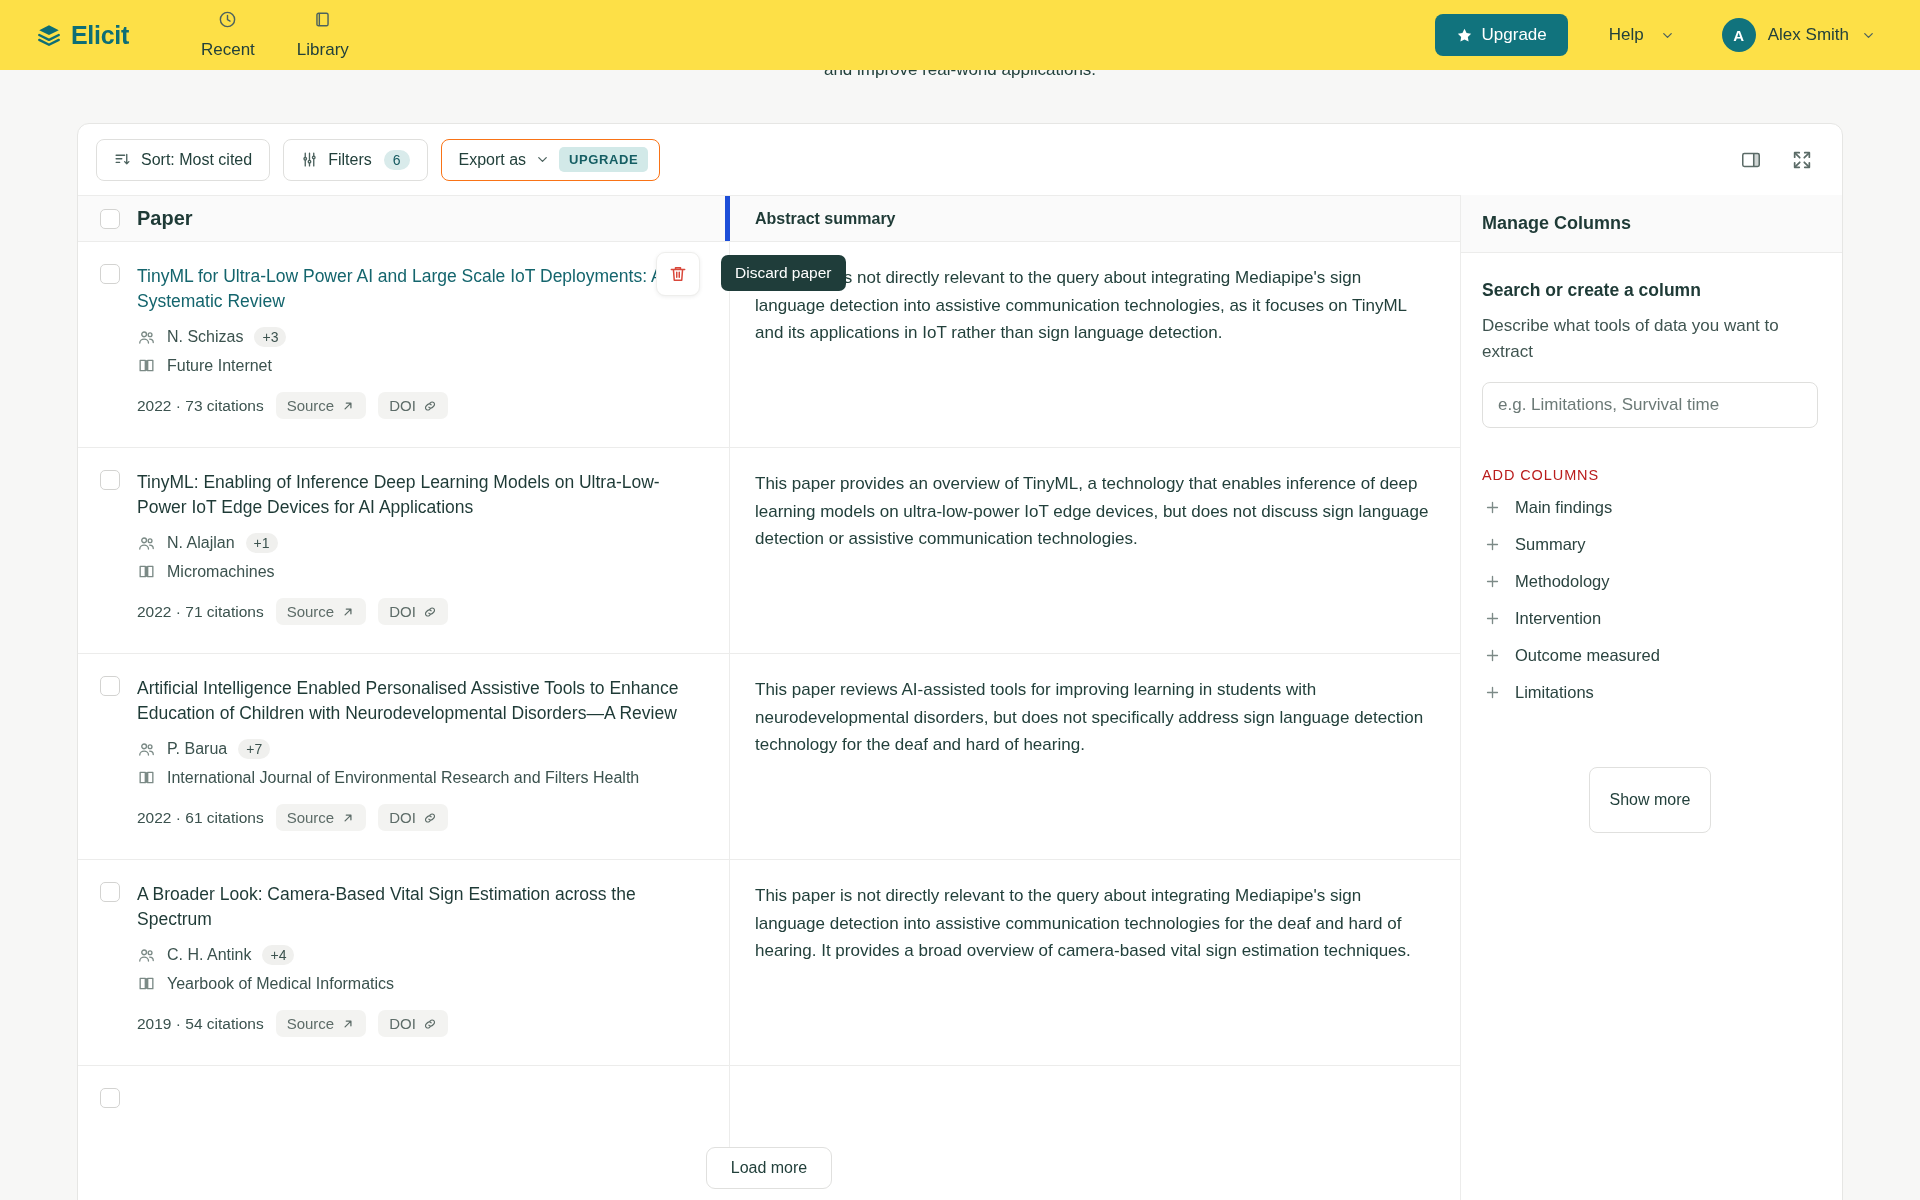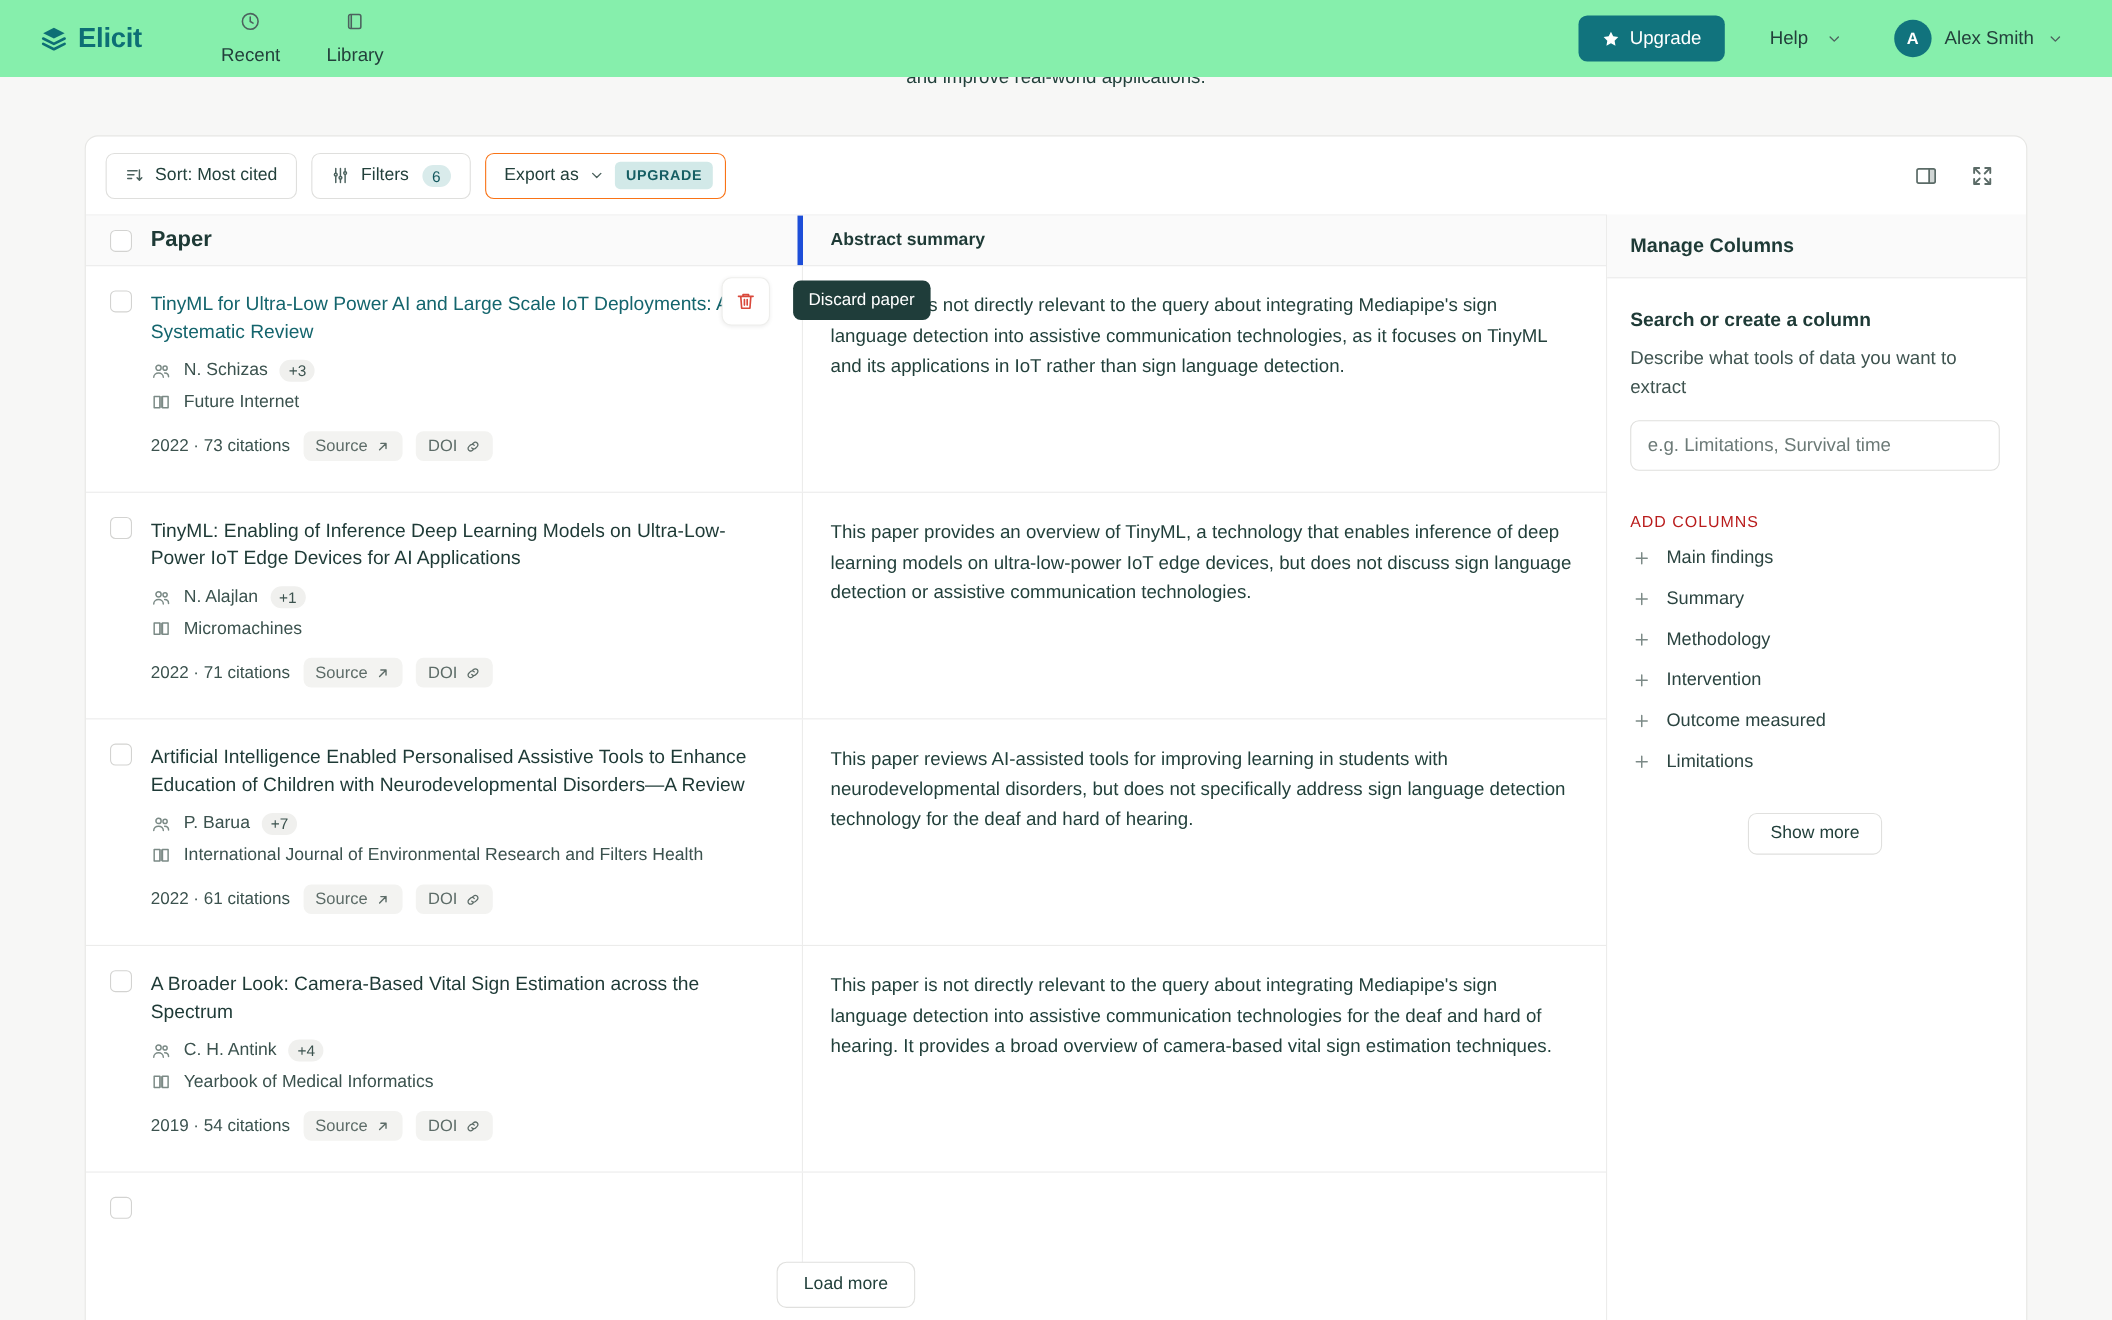--- a/index.html
+++ b/index.html
@@ -9,21 +9,21 @@
     height: 1200px;
     overflow: hidden;
     background: #f7f7f6;
     font-family: "Liberation Sans", sans-serif;
     color: #1e3a36;
   }
 
   
   .topnav {
     height: 70px;
-    background: #86efac;
+    background: #fde047;
     display: flex;
     align-items: center;
     padding: 0 32px 0 36px;
     position: relative;
     z-index: 40;
   }
   .brand {
     display: flex;
     align-items: center;
     gap: 9px;
@@ -429,22 +429,23 @@
     justify-content: center;
     margin-top: 28px;
   }
   .showmore {
     background: #ffffff;
     border: 1px solid #e0e0de;
     border-radius: 8px;
     font-size: 16px;
     font-family: inherit;
     color: #22403b;
-    padding: 9px 20px;
-    cursor: pointer;
+    padding: 23px 20px;
+    cursor: pointer;
+    margin-top: 28px;
   }
 
   
   .composer-edge {
     position: absolute;
     bottom: -12px;
     left: 50%;
     transform: translateX(-50%);
     width: 872px;
     height: 26px;

